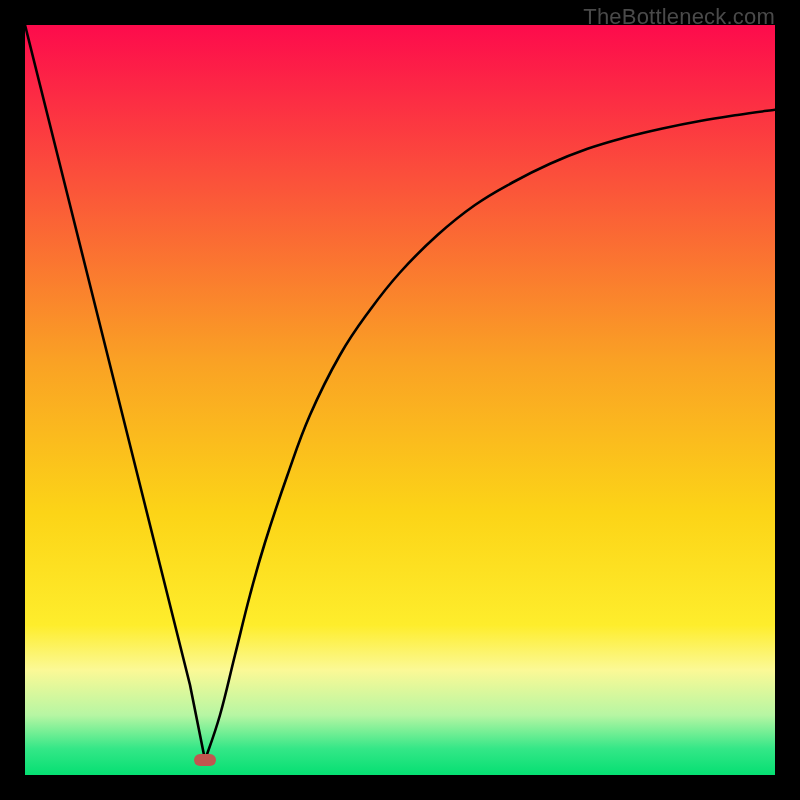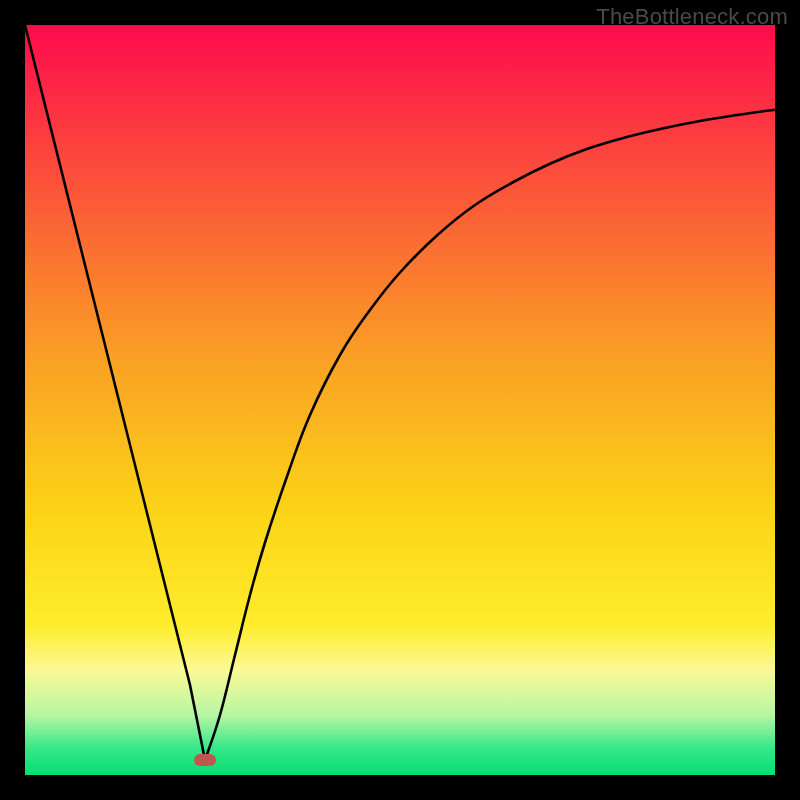--- a/index.html
+++ b/index.html
@@ -36,21 +36,21 @@
   .marker {
     position: absolute;
     width: 22px;
     height: 12px;
     border-radius: 6px;
     transform: translate(-50%, -50%);
   }
   .watermark {
     position: absolute;
     top: 4px;
-    right: 12px;
+    right: 25px;
     color: #4a4a4a;
     font-size: 22px;
     font-weight: 500;
     letter-spacing: 0.2px;
   }
 </style>
 </head>
 <body>
 
 <div class="frame">

